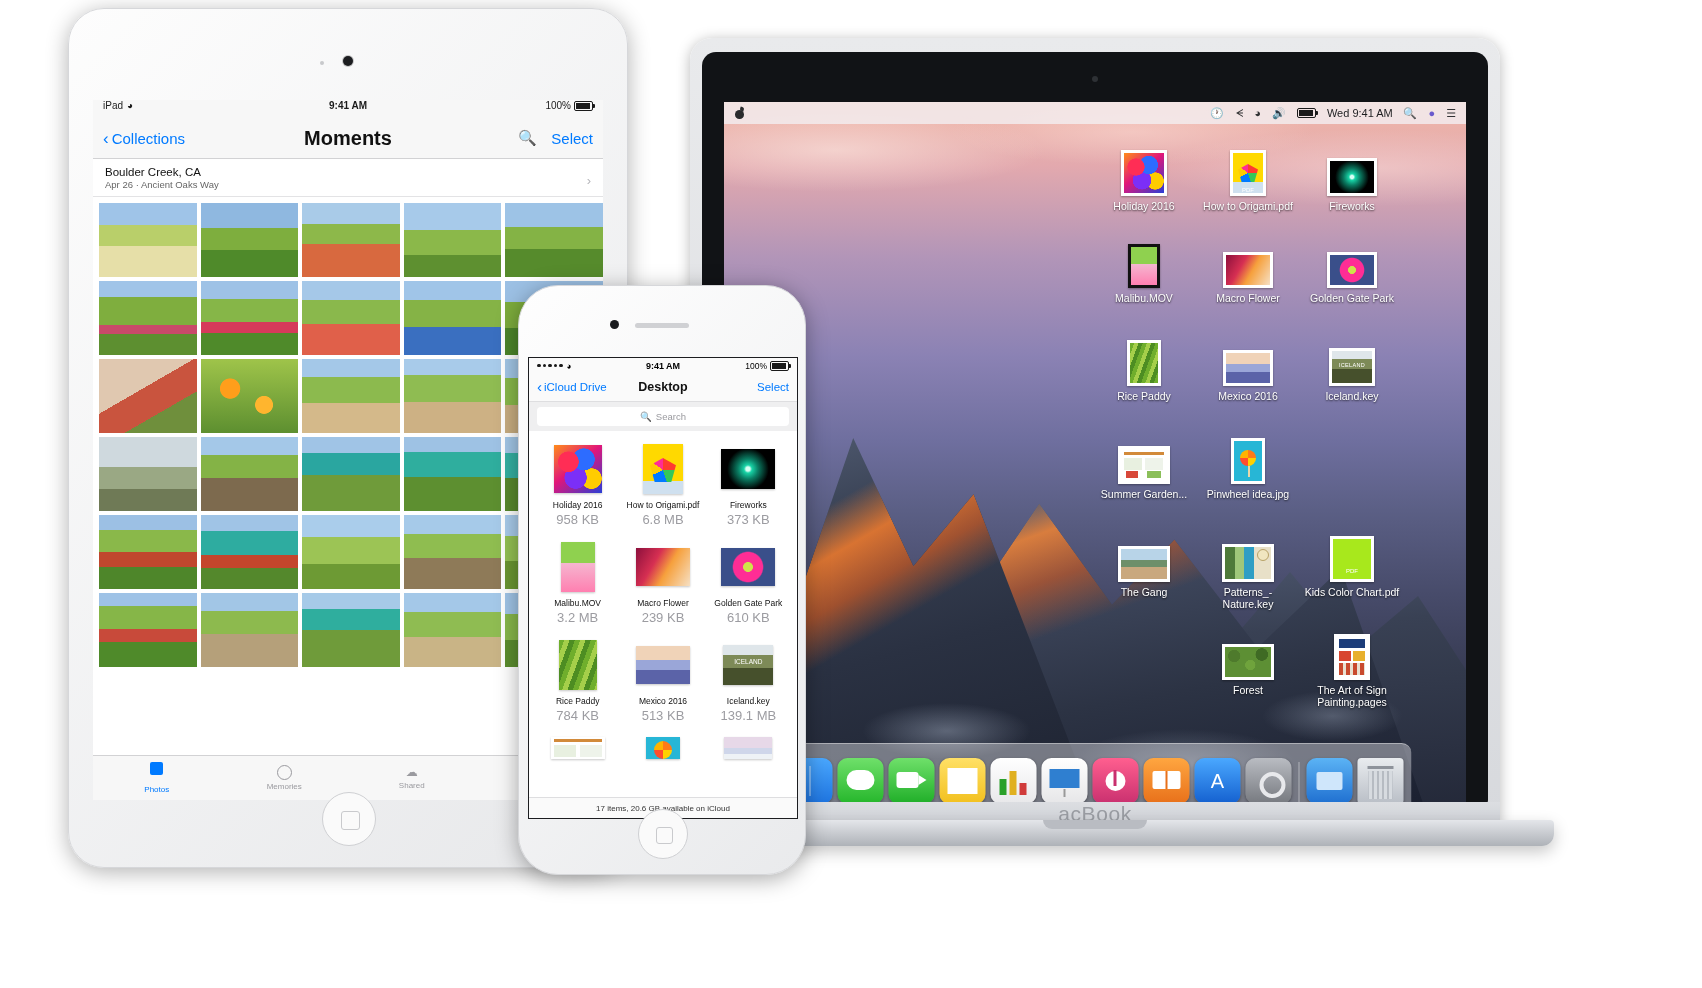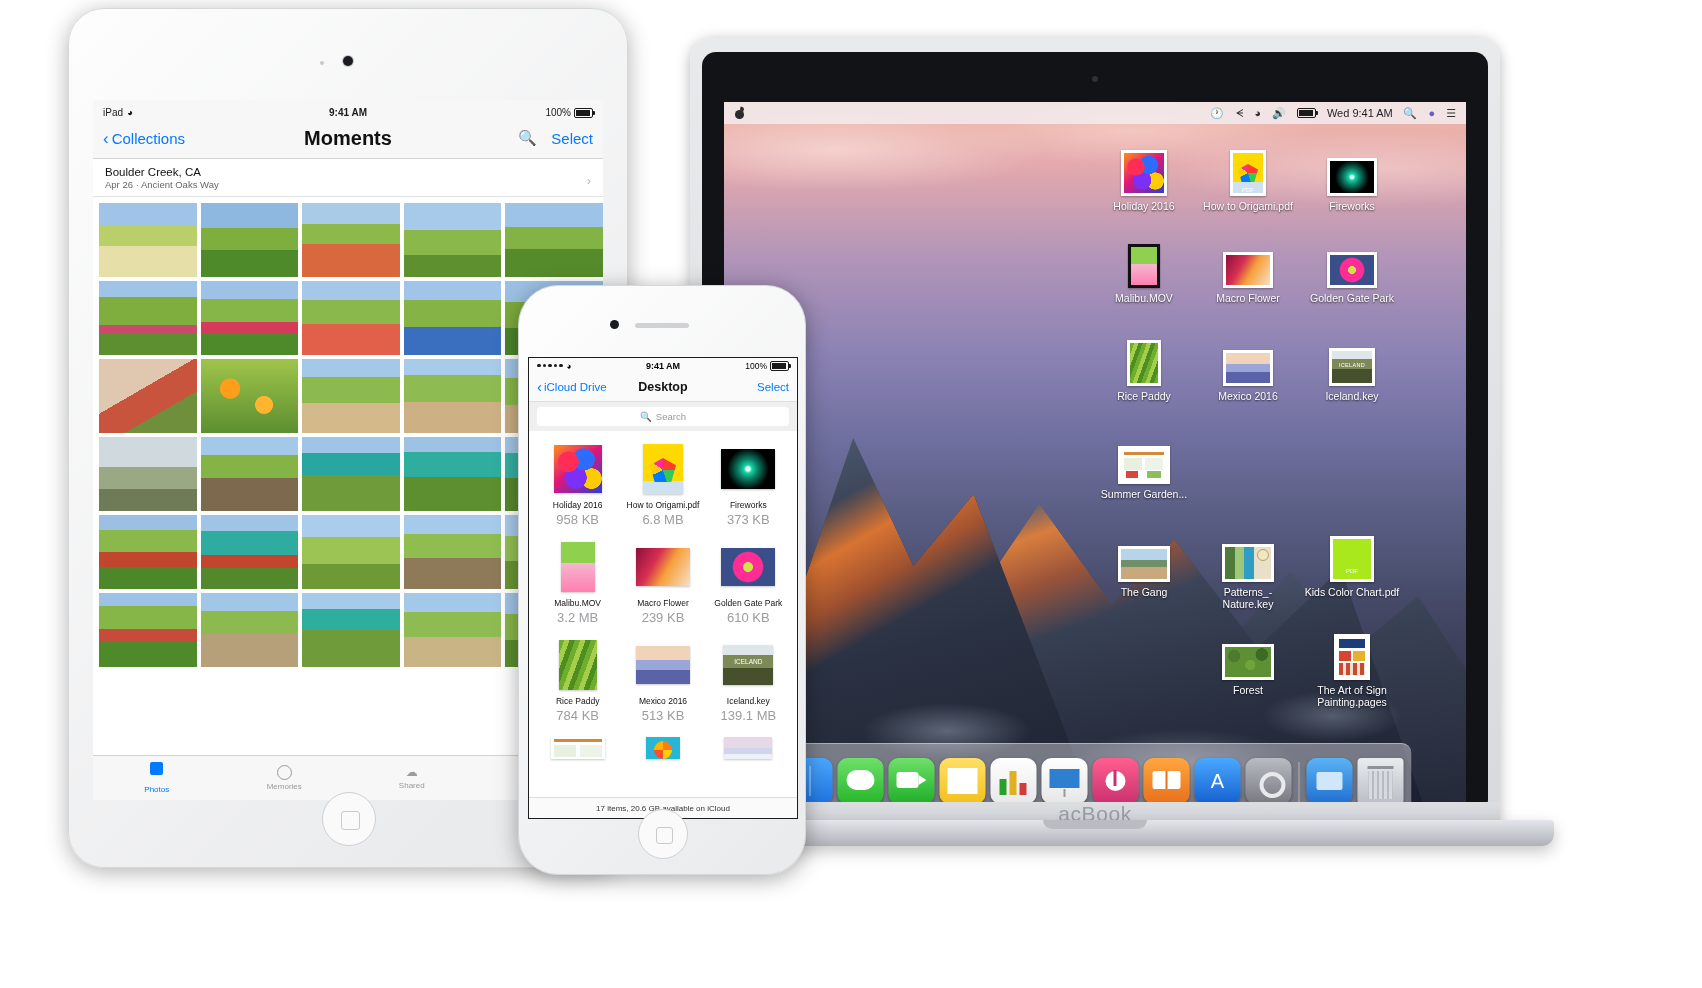--- a/index.html
+++ b/index.html
@@ -91,21 +91,21 @@
            border-radius:36px;box-shadow:0 4px 22px rgba(0,0,0,.3);border:1px solid #d6d7da;}
   .ip-cam{position:absolute;left:50%;top:48px;margin-left:-5px;width:10px;height:10px;border-radius:50%;
           background:#1c1d20;box-shadow:0 0 0 1px rgba(0,0,0,.2);}
   .ip-dot{position:absolute;left:50%;top:53px;margin-left:-28px;width:4px;height:4px;border-radius:50%;background:#c8c9cc;}
   .ip-home{position:absolute;left:50%;bottom:22px;margin-left:-26px;width:52px;height:52px;
            border-radius:50%;border:1.5px solid #cfd0d3;background:#fafafa;}
   .ip-home::after{content:"";position:absolute;left:50%;top:50%;width:17px;height:17px;margin:-8.5px 0 0 -8.5px;
            border:1.5px solid #c9cacd;border-radius:3px;}
   .ip-screen{position:absolute;left:25px;top:92px;width:510px;height:700px;background:#fff;overflow:hidden;}
 
-  .ios-status{height:18px;display:flex;align-items:flex-end;font-size:10px;color:#1a1a1a;
+  .ios-status{height:18px;display:flex;align-items:flex-start;font-size:10px;color:#1a1a1a;
               padding:0 10px;background:#f7f7f7;}
   .ios-status .c{position:absolute;left:0;width:100%;text-align:center;font-size:10px;font-weight:bold;}
   .ios-nav{height:40px;background:#f7f7f7;border-bottom:1px solid #d2d2d4;
            display:flex;align-items:center;padding:0 10px;position:relative;}
   .ios-nav .title{position:absolute;left:0;width:100%;text-align:center;font-size:20px;font-weight:bold;color:#111;}
   .ios-back{display:flex;align-items:center;color:#007aff;font-size:15px;gap:3px;z-index:2;}
   .ios-right{margin-left:auto;display:flex;align-items:center;gap:14px;z-index:2;color:#007aff;font-size:15px;}
   .moment-hdr{padding:7px 12px 6px 12px;border-bottom:1px solid #e3e3e5;position:relative;}
   .moment-hdr .t1{font-size:11.5px;color:#111;}
   .moment-hdr .t2{font-size:9.5px;color:#666;margin-top:1px;}
@@ -298,20 +298,32 @@
                 <div style="position:absolute;left:3px;top:9px;width:18px;height:12px;background:#e8f0e0;"></div>
                 <div style="position:absolute;left:24px;top:9px;width:18px;height:12px;background:#eef3ea;"></div>
                 <div style="position:absolute;left:5px;bottom:3px;width:12px;height:7px;background:#d8483a;"></div>
                 <div style="position:absolute;left:26px;bottom:3px;width:14px;height:7px;background:#8bbf5a;"></div>
               </div>
                 </div>
               </div>
             <div class="lbl">Summer Garden...</div>
           </div>
 
+          <div class="dicon" style="left:104px;top:288px;">
+            <div class="thumbwrap">
+                <div class="thumb">
+              <div style="width:28px;height:40px;background:#27b6d6;position:relative;">
+                <div style="position:absolute;left:50%;top:9px;margin-left:-8px;width:16px;height:16px;border-radius:50%;
+                  background:conic-gradient(#ff7a18 0 25%,#ffd000 0 50%,#ff4d2d 0 75%,#ffb300 0 100%);"></div>
+                <div style="position:absolute;left:50%;top:25px;width:2px;height:11px;background:#e8d7a8;"></div>
+              </div>
+                </div>
+              </div>
+            <div class="lbl">Pinwheel idea.jpg</div>
+          </div>
 
 
           <div class="dicon" style="left:0px;top:386px;">
             <div class="thumbwrap">
                 <div class="thumb">
               <div style="width:46px;height:30px;background:linear-gradient(180deg,#b8d4e8 0 35%,#6e8f6a 35% 60%,#c9a87e 60%);"></div>
                 </div>
               </div>
             <div class="lbl">The Gang</div>
           </div>

